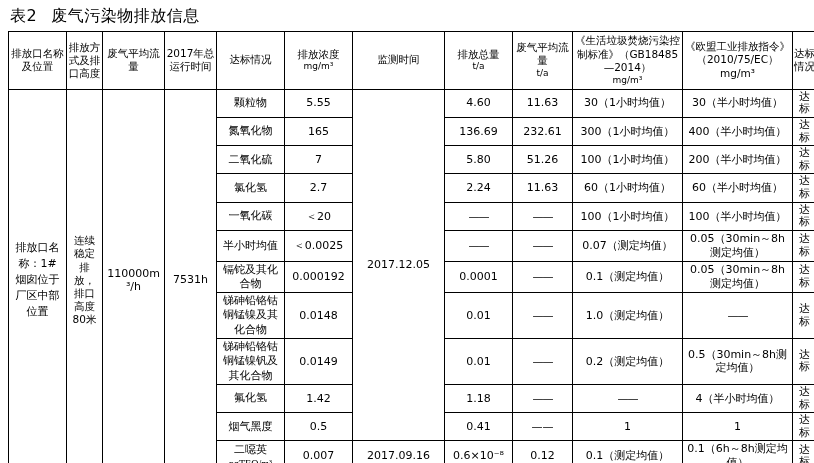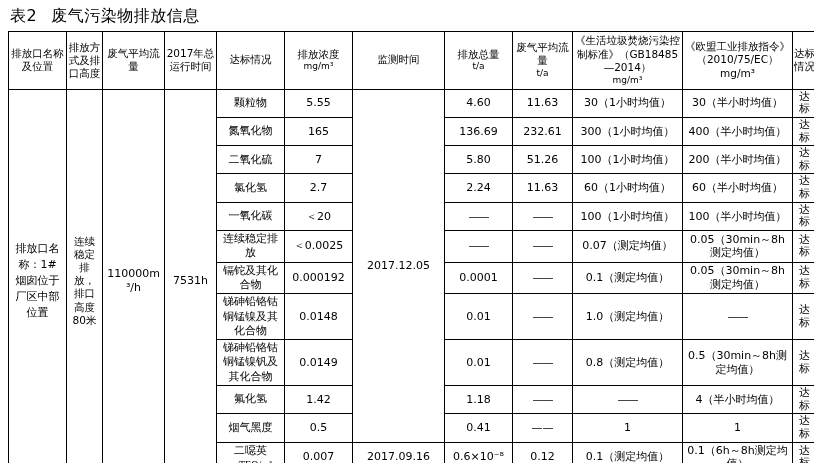--- a/index.html
+++ b/index.html
@@ -168,21 +168,21 @@
         <td class="pollutant">一氧化碳</td>
         <td>＜20</td>
         <td class="dash">——</td>
         <td class="dash">——</td>
         <td>100（1小时均值）</td>
         <td>100（半小时均值）</td>
         <td class="达">达标</td>
       </tr>
 
       <tr>
-        <td class="pollutant">连续稳定排放</td>
+        <td class="pollutant">半小时均值</td>
         <td>＜0.0025</td>
         <td class="dash">——</td>
         <td class="dash">——</td>
         <td>0.07（测定均值）</td>
         <td>0.05（30min～8h测定均值）</td>
         <td class="达">达标</td>
       </tr>
 
       <tr>
         <td class="pollutant">镉铊及其化合物</td>
@@ -202,21 +202,21 @@
         <td>1.0（测定均值）</td>
         <td class="dash">——</td>
         <td class="达">达标</td>
       </tr>
 
       <tr>
         <td class="pollutant">锑砷铅铬钴铜锰镍钒及其化合物</td>
         <td>0.0149</td>
         <td>0.01</td>
         <td class="dash">——</td>
-        <td>0.8（测定均值）</td>
+        <td>0.2（测定均值）</td>
         <td>0.5（30min～8h测定均值）</td>
         <td class="达">达标</td>
       </tr>
 
       <tr>
         <td class="pollutant">氟化氢</td>
         <td>1.42</td>
         <td>1.18</td>
         <td class="dash">——</td>
         <td class="dash">——</td>

